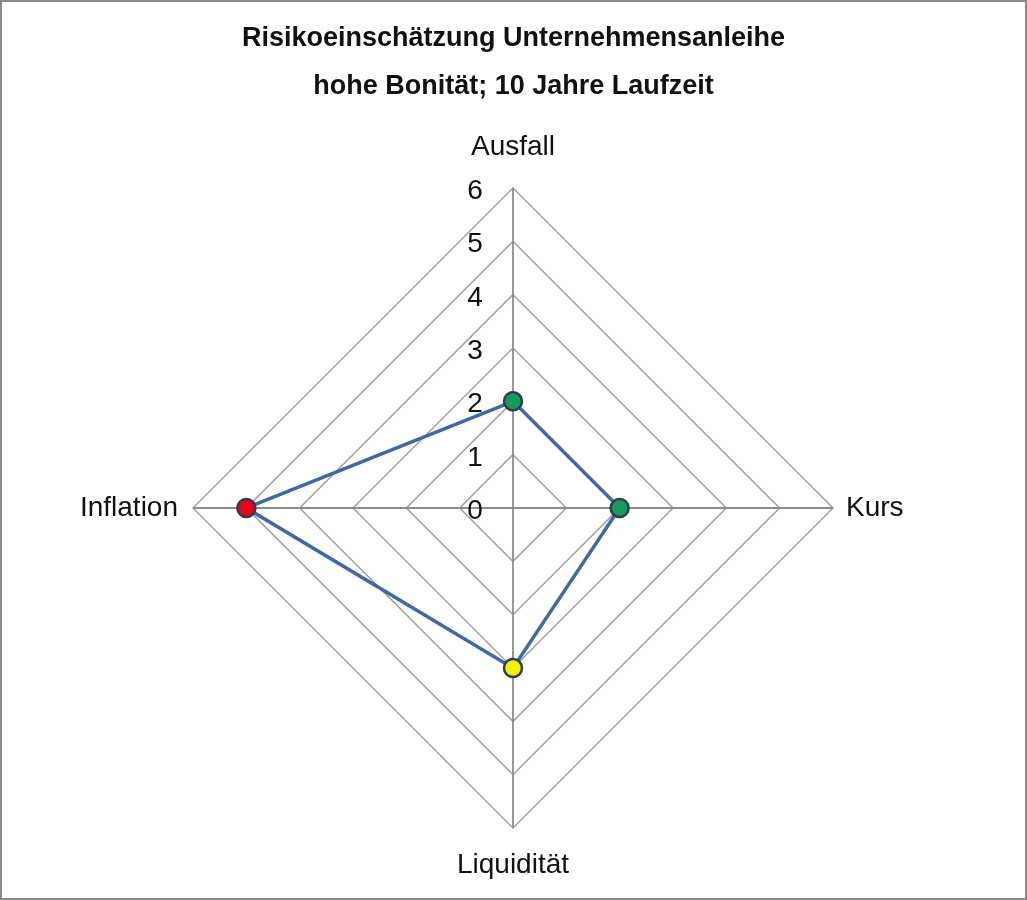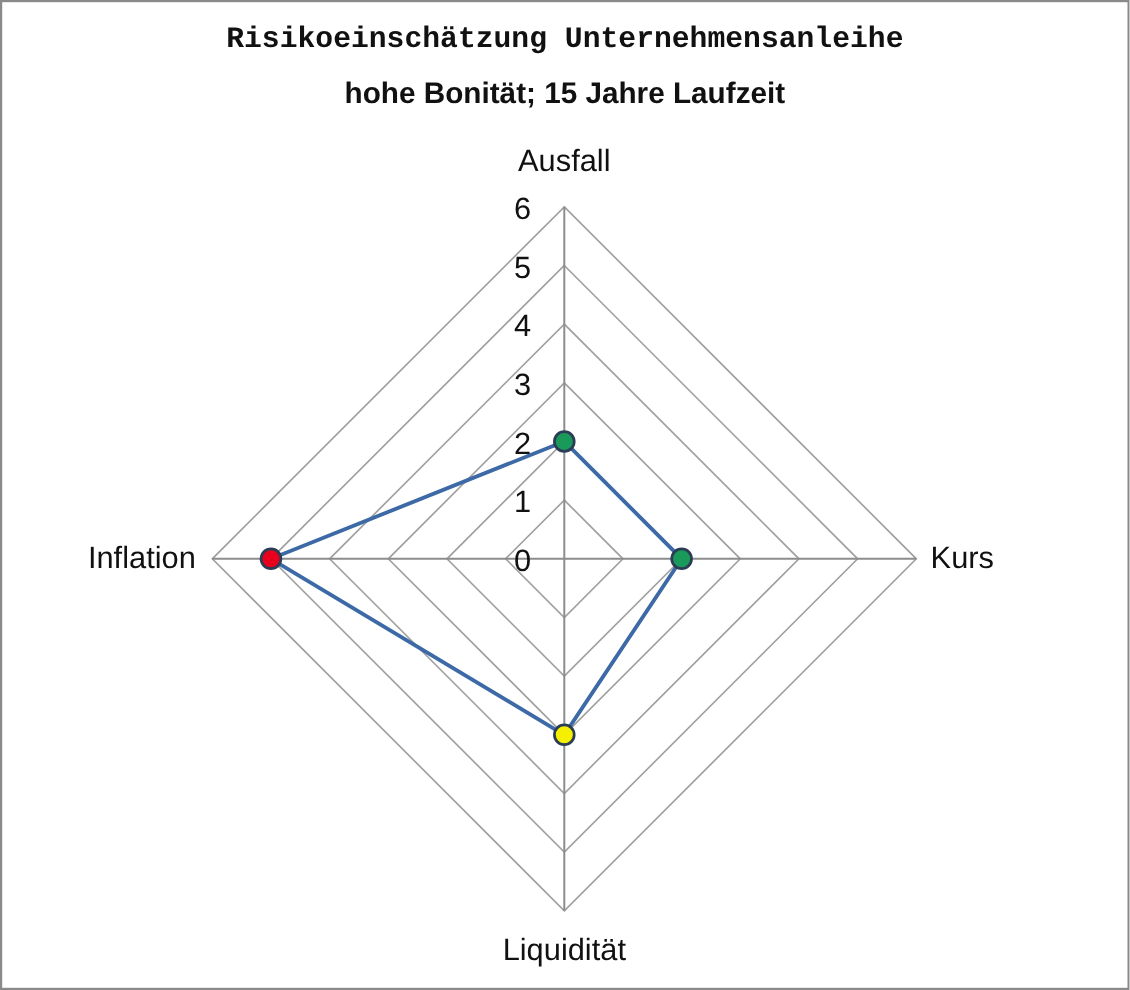--- a/index.html
+++ b/index.html
@@ -1,29 +1,29 @@
 <!DOCTYPE html>
 <html><head>
 <meta charset="utf-8">
 <style>
   html, body { margin: 0; padding: 0; background: #ffffff; }
   body { width: 1027px; height: 900px; position: relative; overflow: hidden; font-family: "Liberation Sans", "DejaVu Sans", sans-serif; }
   .frame { position: absolute; left: 0; top: 0; width: 1023px; height: 896px; border: 2px solid #8a8a8a; background: #fff; }
   .title { position: absolute; left: 0; width: 1027px; text-align: center; font-weight: bold; font-size: 27px; color: #111; }
-  .title.l1 { top: 22px; font-family: Liberation Mono, monospace; }
+  .title.l1 { top: 22px; }
   .title.l2 { top: 70px; }
   svg { position: absolute; left: 0; top: 0; }
   .lbl { font-family: "Liberation Sans", "DejaVu Sans", sans-serif; font-size: 28px; fill: #111; }
 </style>
 </head>
 <body>
 
 <div class="frame"></div>
 <div class="title l1">Risikoeinschätzung Unternehmensanleihe</div>
-<div class="title l2">hohe Bonität; 15 Jahre Laufzeit</div>
+<div class="title l2">hohe Bonität; 10 Jahre Laufzeit</div>
 
 <svg width="1027" height="900">
   <g id="grid">
       <polygon points="513,454.6666666666667 566.3333333333334,508 513,561.3333333333334 459.6666666666667,508" fill="none" stroke="#a0a0a0" stroke-width="1.5"></polygon>
       <polygon points="513,401.3333333333333 619.6666666666666,508 513,614.6666666666666 406.3333333333333,508" fill="none" stroke="#a0a0a0" stroke-width="1.5"></polygon>
       <polygon points="513,348 673,508 513,668 353,508" fill="none" stroke="#a0a0a0" stroke-width="1.5"></polygon>
       <polygon points="513,294.66666666666663 726.3333333333334,508 513,721.3333333333334 299.66666666666663,508" fill="none" stroke="#a0a0a0" stroke-width="1.5"></polygon>
       <polygon points="513,241.33333333333331 779.6666666666667,508 513,774.6666666666667 246.33333333333331,508.00000000000006" fill="none" stroke="#a0a0a0" stroke-width="1.5"></polygon>
       <polygon points="513,188 833,508 513,828 193,508.00000000000006" fill="none" stroke="#a0a0a0" stroke-width="1.5"></polygon>
       <line x1="513" y1="508" x2="513" y2="188" stroke="#8c8c8c" stroke-width="1.8"></line>

